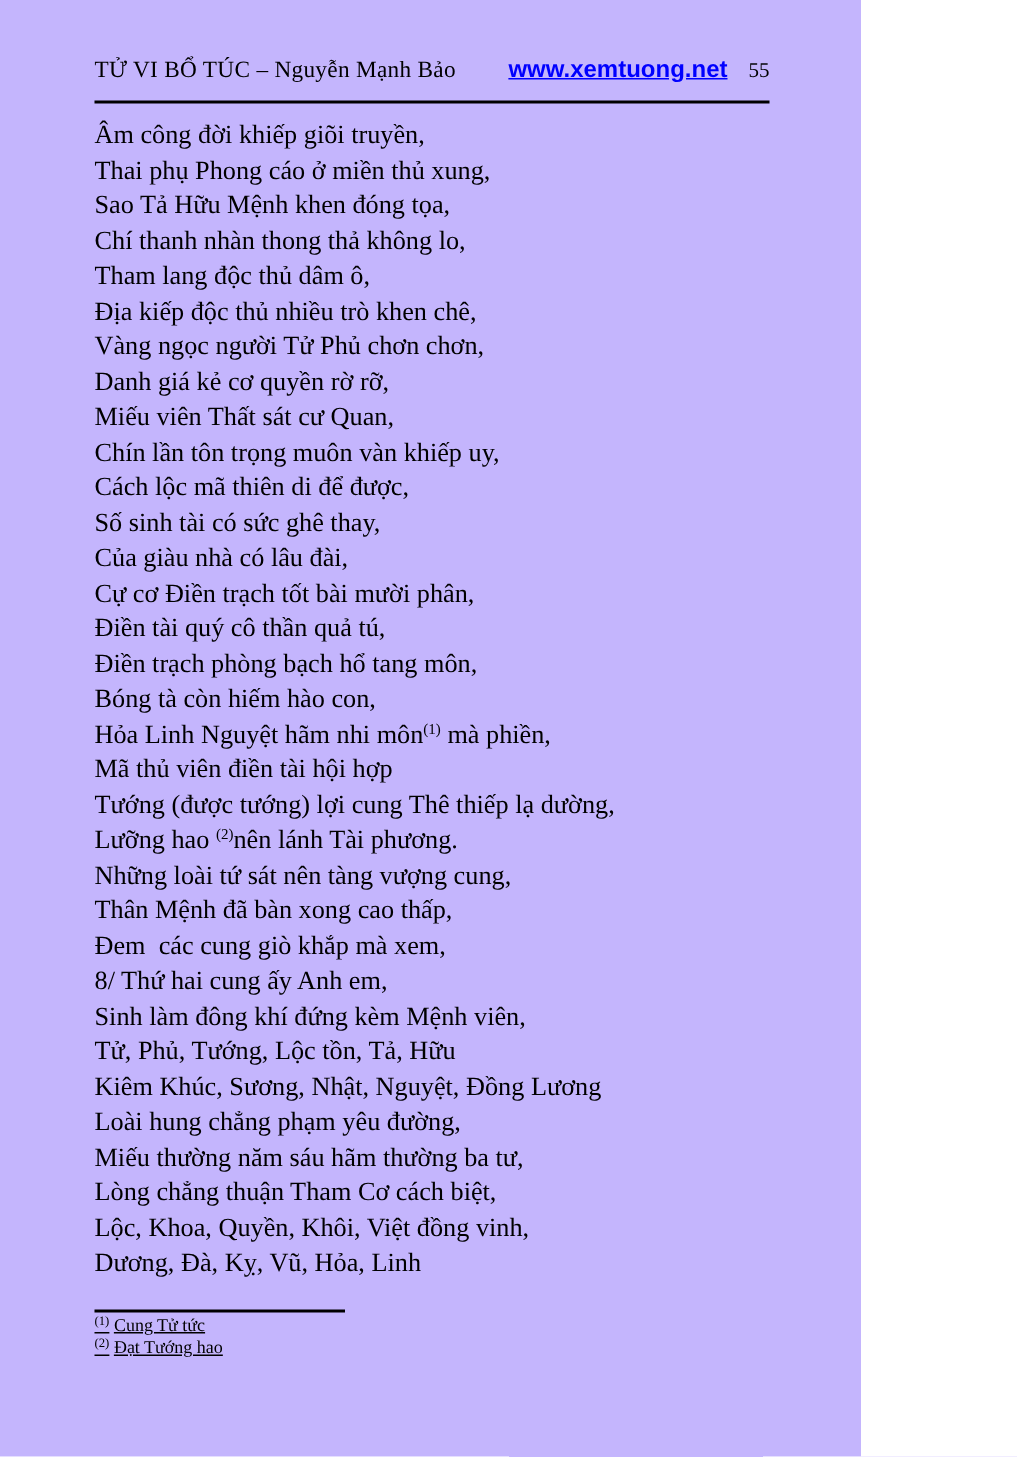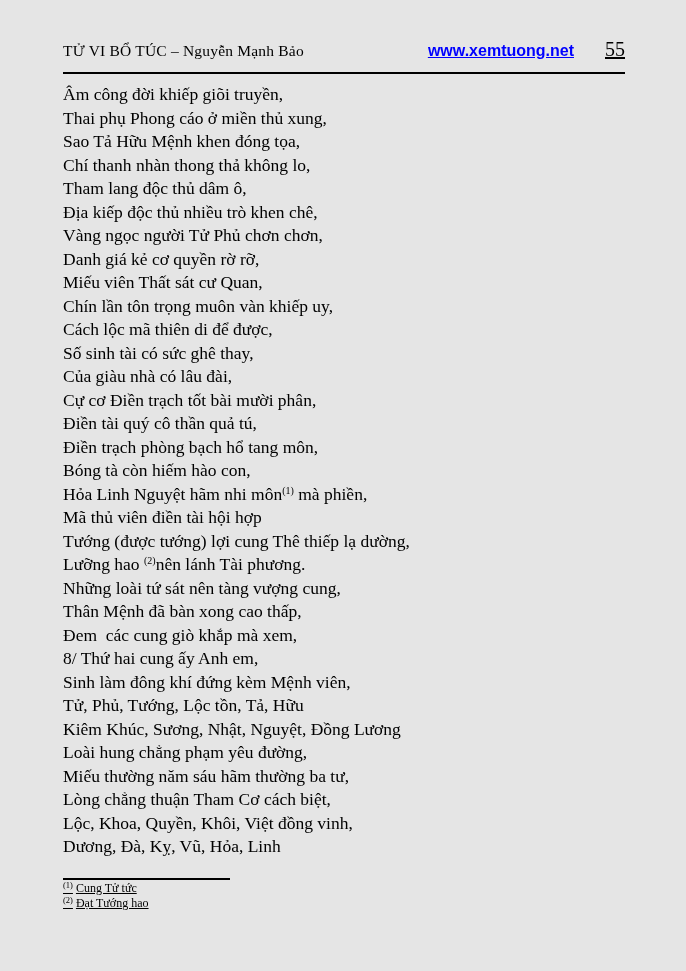--- a/index.html
+++ b/index.html
@@ -3,54 +3,52 @@
 <meta charset="utf-8">
 <style>
   * { margin: 0; padding: 0; box-sizing: border-box; }
   html, body {
     background: #ffffff;
     font-family: "Liberation Serif", serif;
     color: #000000;
   }
   .page {
     position: relative;
-    width: 686px;
+    width: 574px;
     height: 971px;
-    background: #e5e5e5;
+    background: #c4b5fd;
     overflow: hidden;
   }
   .inner {
     padding: 38px 61px 0 63px;
   }
   .header {
     display: flex;
     justify-content: space-between;
     align-items: baseline;
   }
   .book-title {
     font-size: 15.5px;
     letter-spacing: 0.2px;
     white-space: nowrap;
   }
   .header-right {
     display: flex;
     align-items: baseline;
     gap: 14px;
-    text-decoration: underline;
   }
   .site-link {
     font-family: "Liberation Sans", sans-serif;
     font-weight: bold;
     font-size: 16px;
     text-decoration: underline;
     cursor: pointer;
   }
   .page-number {
-    font-size: 20px;
-    margin-left: 17px;
+    font-size: 14px;
   }
   .header-rule {
     border: none;
     border-top: 2px solid #000000;
     margin-top: 11px;
   }
   .poem {
     margin-top: 9px;
   }
   .poem-line {

